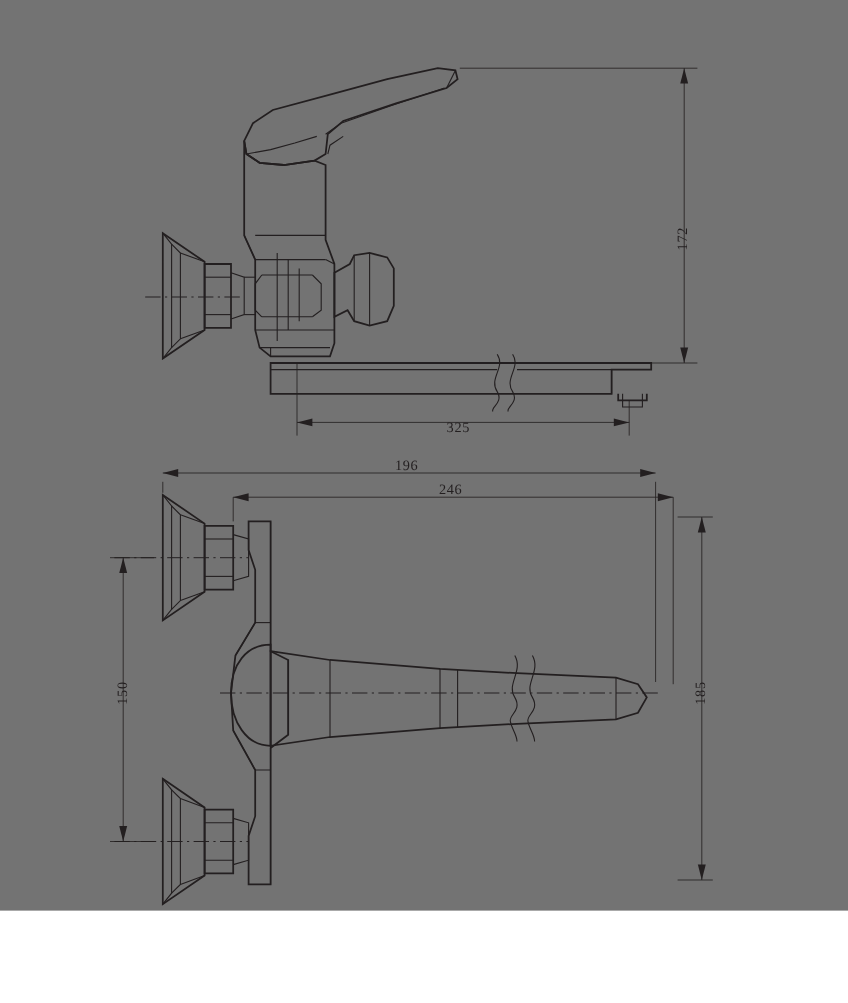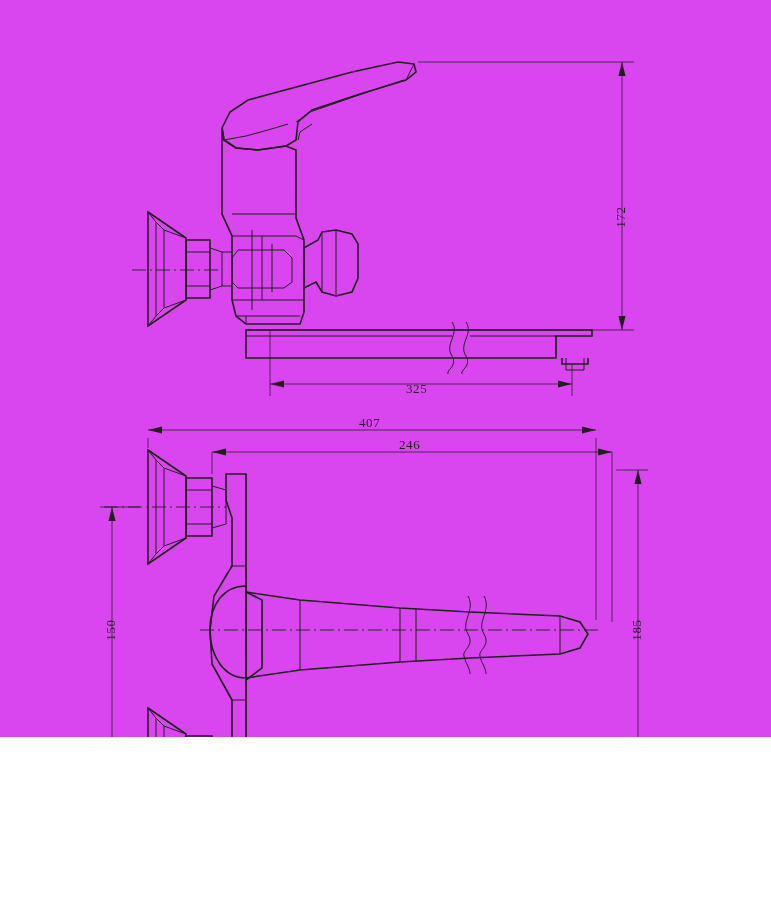--- a/index.html
+++ b/index.html
@@ -6,22 +6,22 @@
     margin: 0;
     padding: 0;
     background: #ffffff;
   }
   body {
     font-family: "Liberation Sans", sans-serif;
   }
   #sheet {
     position: relative;
     width: 771px;
-    height: 737px;
-    background: #d946ef;
+    height: 828px;
+    background: #737373;
     overflow: hidden;
   }
   svg.drawing {
     position: absolute;
     left: 0;
     top: 0;
     width: 771px;
     height: 912px;
   }
   .ln {
@@ -241,21 +241,21 @@
         <path class="fillblk" d="M638 470 L634.4 484 L641.6 484 Z"></path>
         <path class="fillblk" d="M638 800 L634.4 786 L641.6 786 Z"></path>
       </g>
     </g>
   </svg>
 
   <div class="dimtext rot90" style="left:606px; top:209px; width:30px; text-align:center;">172</div>
 
   <div class="dimtext" style="left:406px; top:381px;">325</div>
 
-  <div class="dimtext" style="left:359px; top:415px;">407</div>
+  <div class="dimtext" style="left:359px; top:415px;">196</div>
 
   <div class="dimtext" style="left:399px; top:437px;">246</div>
 
   <div class="dimtext rot90" style="left:96px; top:622px; width:30px; text-align:center;">150</div>
 
   <div class="dimtext rot90" style="left:622px; top:622px; width:30px; text-align:center;">185</div>
 
 </div>
 
 </body></html>

